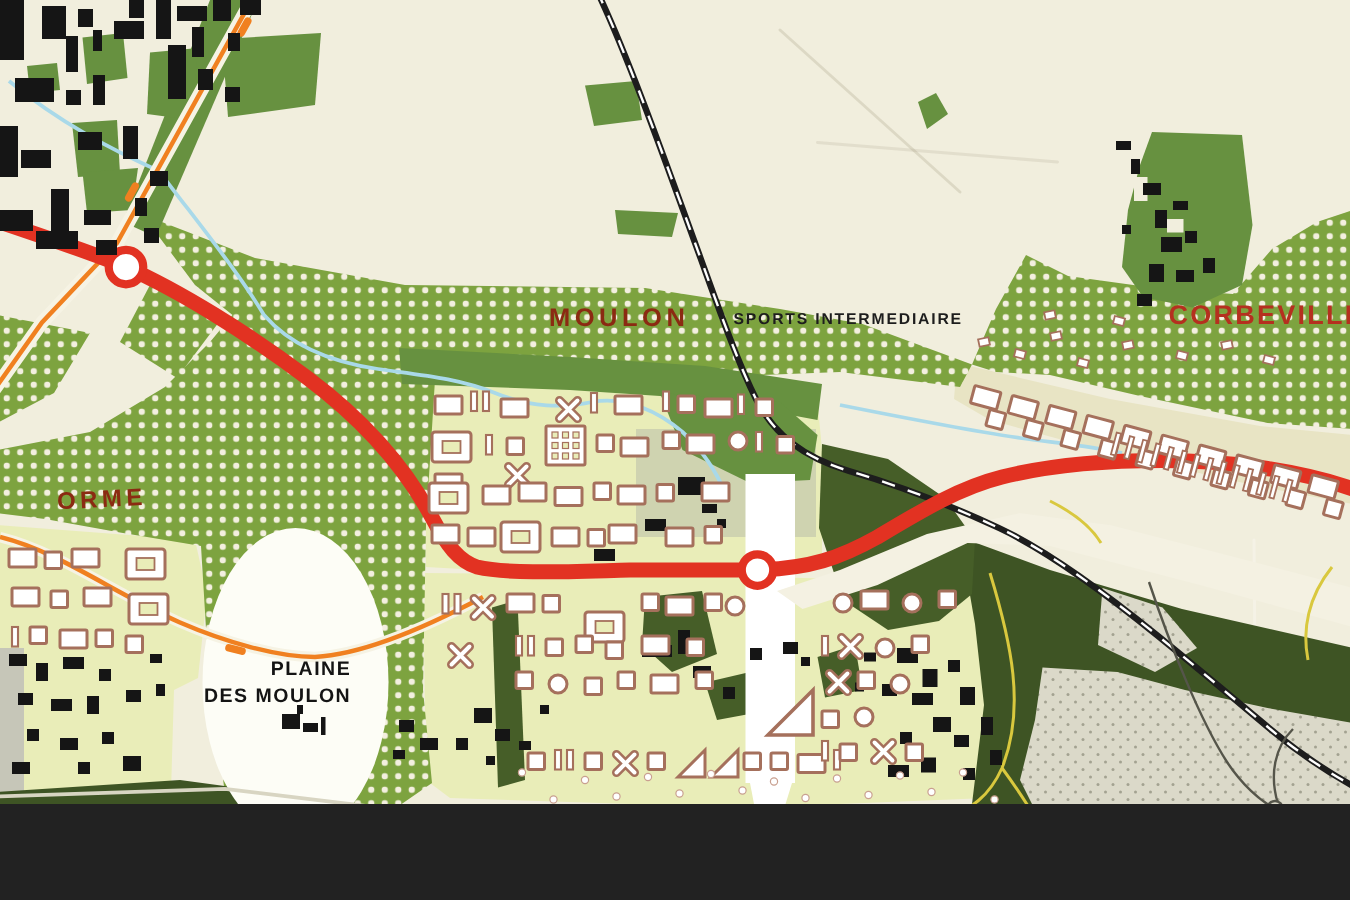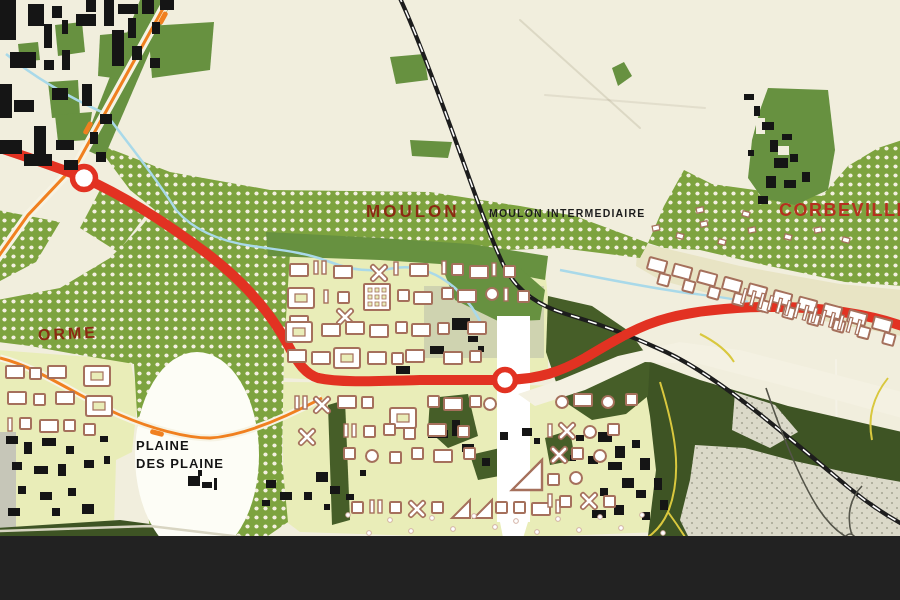--- a/index.html
+++ b/index.html
@@ -5,21 +5,21 @@
   html,body{margin:0;padding:0;background:#222;}
   .stage{position:relative;width:900px;height:536px;overflow:hidden;background:#f1eedd;
          font-family:"Liberation Sans", sans-serif;}
   .stage svg{position:absolute;left:0;top:0;}
   .map-label{position:absolute;white-space:nowrap;pointer-events:none;}
   .lbl-moulon{left:366px;top:202px;font-size:17px;font-weight:bold;letter-spacing:3px;color:#8b2a12;}
   .lbl-paysage{left:489px;top:207px;font-size:10.5px;font-weight:600;letter-spacing:1.2px;color:#1d1d1d;}
   .lbl-corbeville{left:779px;top:200px;font-size:18px;font-weight:bold;letter-spacing:1.5px;color:#b5301f;}
   .lbl-orme{left:38px;top:325px;font-size:16px;font-weight:bold;letter-spacing:3px;color:#8b2a12;transform:rotate(-3deg);}
   .lbl-plaine{left:136px;top:437px;font-size:13px;font-weight:600;letter-spacing:1px;color:#141414;line-height:1.4;}
-  .lbl-plaine span{display:block;}
+  .lbl-plaine span{display:block;text-align:right;}
 </style>
 </head>
 <body>
 
 <div class="stage">
 <svg id="mapsvg" width="900" height="600" viewBox="0 0 900 600">
   <defs>
     <pattern id="dots" width="9" height="9" patternUnits="userSpaceOnUse">
       <rect width="9" height="9" fill="#7da33f"></rect>
       <circle cx="4.5" cy="4.5" r="2.1" fill="#f3efdf"></circle>
@@ -463,20 +463,20 @@
         <circle cx="558" cy="519" r="2.4" fill="#ffffff" stroke="#c9a090" stroke-width="0.8"></circle>
         <circle cx="579" cy="530" r="2.4" fill="#ffffff" stroke="#c9a090" stroke-width="0.8"></circle>
         <circle cx="600" cy="517" r="2.4" fill="#ffffff" stroke="#c9a090" stroke-width="0.8"></circle>
         <circle cx="621" cy="528" r="2.4" fill="#ffffff" stroke="#c9a090" stroke-width="0.8"></circle>
         <circle cx="642" cy="515" r="2.4" fill="#ffffff" stroke="#c9a090" stroke-width="0.8"></circle>
         <circle cx="663" cy="533" r="2.4" fill="#ffffff" stroke="#c9a090" stroke-width="0.8"></circle>
       </g>
 </svg>
 
   <div class="map-label lbl-moulon">MOULON</div>
-  <div class="map-label lbl-paysage">MOULON INTERMEDIAIRE</div>
+  <div class="map-label lbl-paysage">SPORTS INTERMEDIAIRE</div>
   <div class="map-label lbl-corbeville">CORBEVILLE</div>
   <div class="map-label lbl-orme">ORME</div>
   <div class="map-label lbl-plaine">
     <span>PLAINE</span>
-    <span>DES PLAINE</span>
+    <span>DES MOULON</span>
   </div>
 </div>
 
 </body></html>

